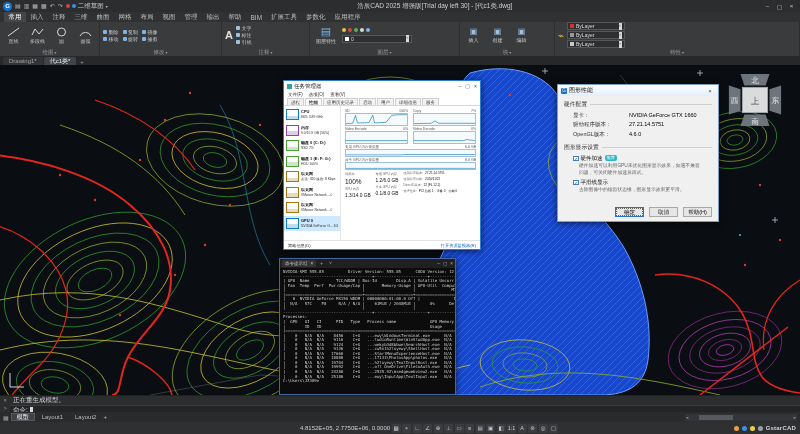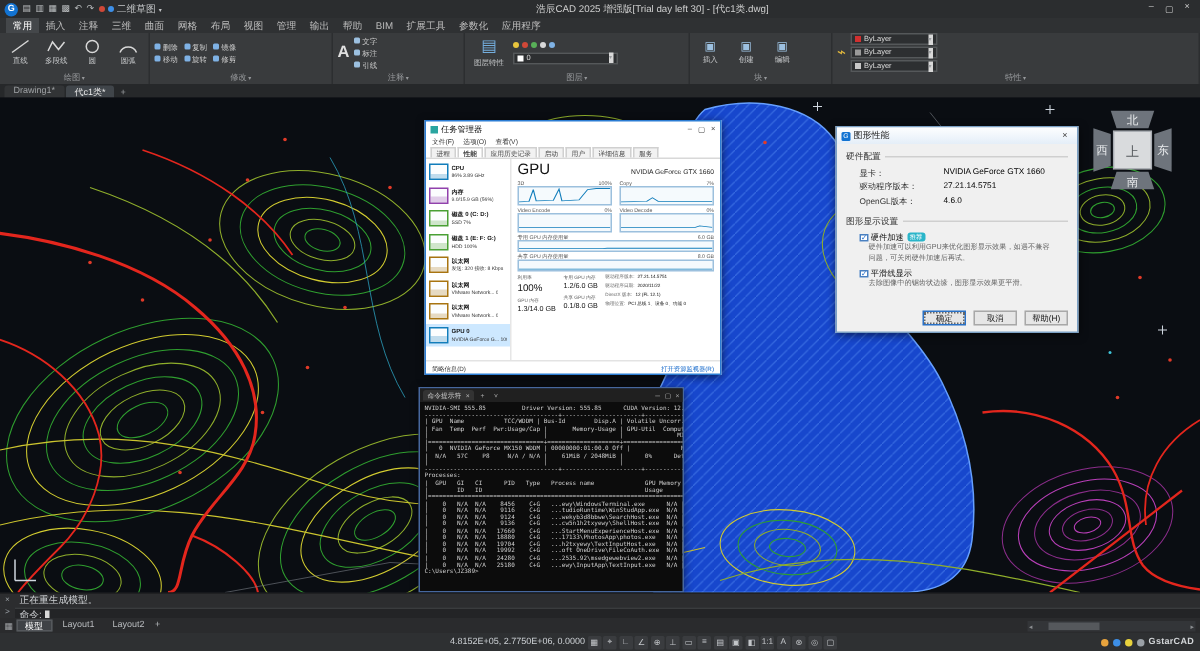--- a/index.html
+++ b/index.html
@@ -617,24 +617,20 @@
               <span class="tm-spark">
                 <i></i>
               </span>
               <span class="tm-txt">
                 <b>GPU 0</b>
                 <span>NVIDIA GeForce G... 100% (36°C)</span>
               </span>
             </div>
           </div>
         <div class="tm-main">
-          <div class="tm-head">
-            <span class="tm-gpu">GPU</span>
-            <span class="tm-dev">NVIDIA GeForce GTX 1660</span>
-          </div>
           <div class="charts2">
 
               <div>
                 <div class="lrowc">
                   <span>3D</span>
                   <span>100%</span>
                 </div>
                 <div class="tm-chart sm">
                   <svg viewBox="0 0 64 16" preserveAspectRatio="none">
                     <path stroke="#117dbb" stroke-width="0.8" fill="none" d="M0,14 L7,13.5 L10,2 L12,13 L24,12.5 L28,1.5 L30,13 L42,12 L48,2 L54,1 L64,1"></path>

